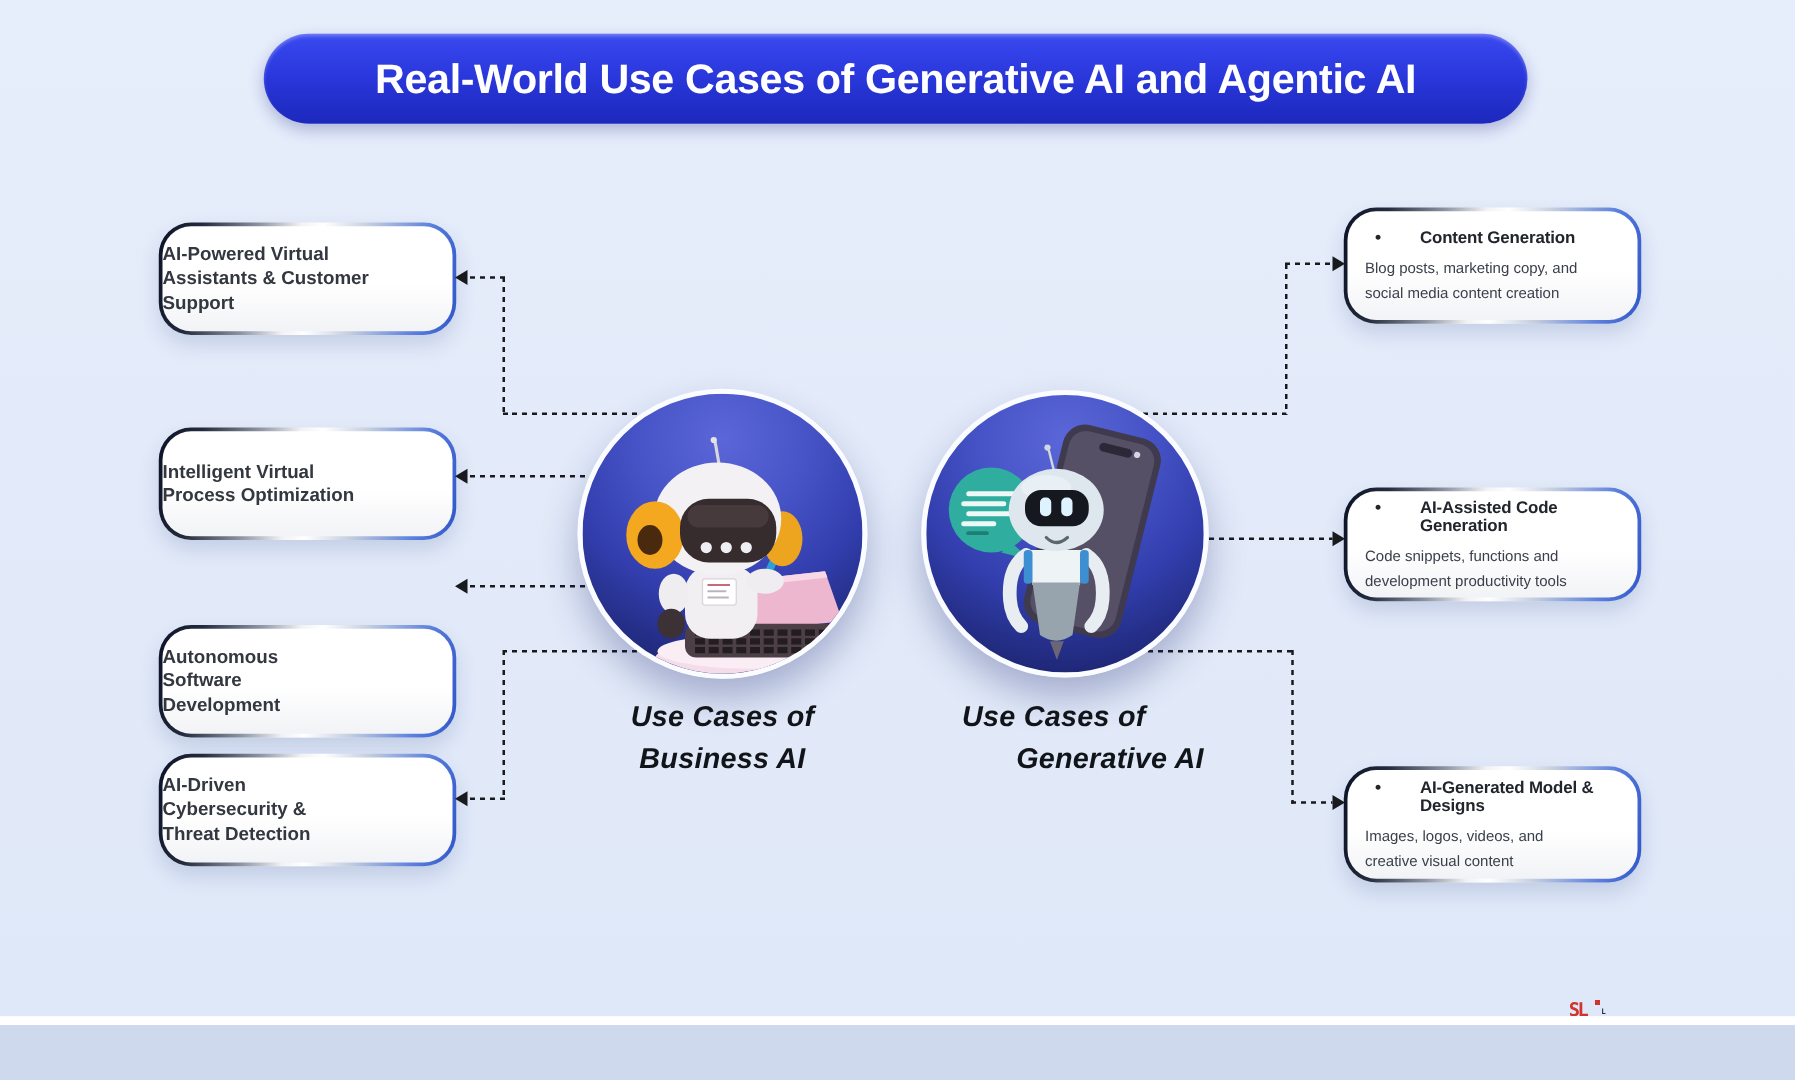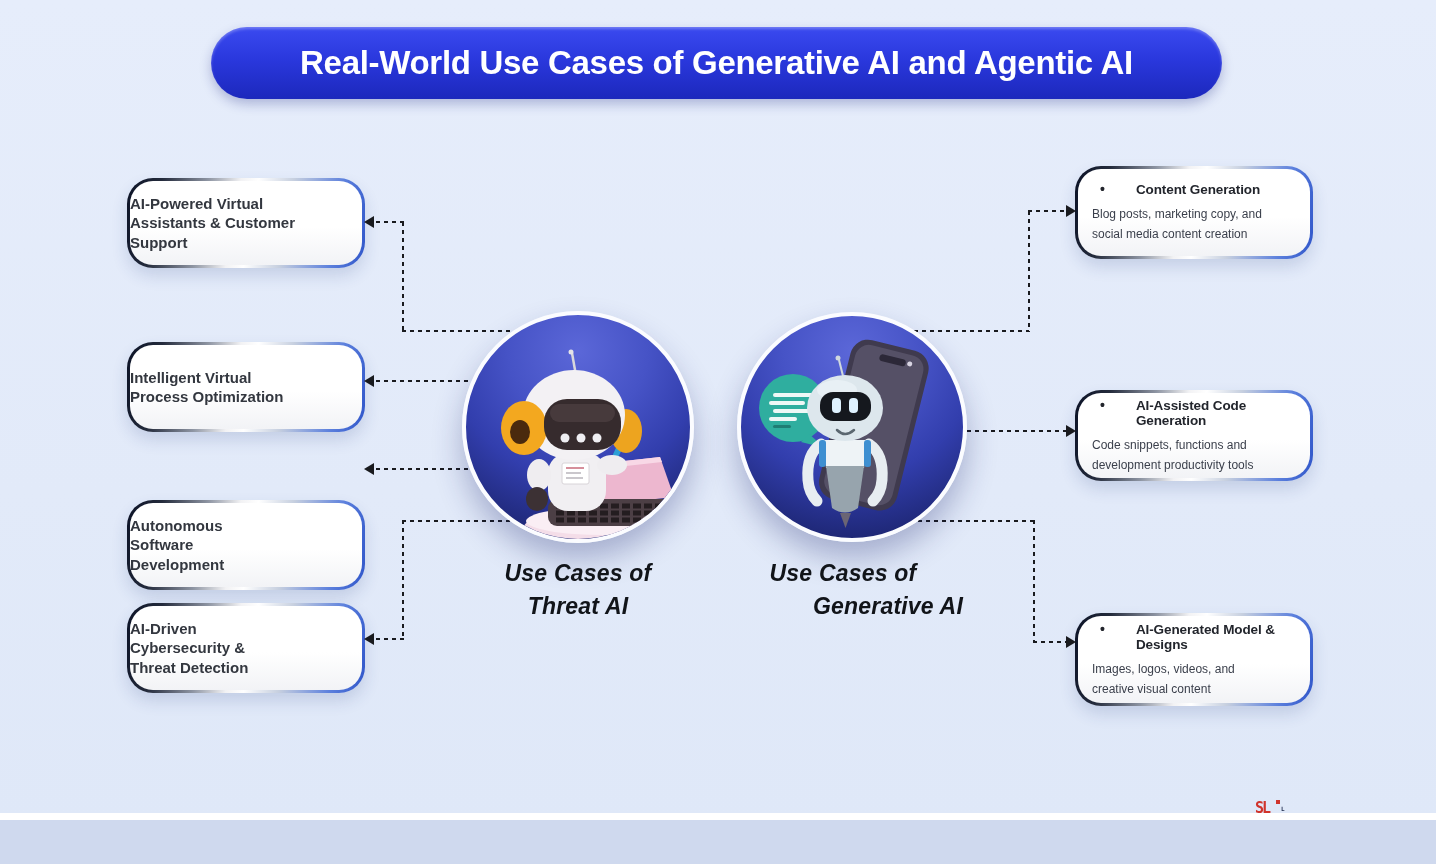--- a/index.html
+++ b/index.html
@@ -233,21 +233,21 @@
       <ellipse cx="96" cy="74" rx="20" ry="10" fill="#edf4f8" opacity="0.7"></ellipse>
       <rect x="79" y="76" width="51" height="29" rx="13" fill="#15181e"></rect>
       <rect x="91" y="82" width="9" height="15" rx="4" fill="#dff2ff"></rect>
       <rect x="108" y="82" width="9" height="15" rx="4" fill="#dff2ff"></rect>
       <path d="M96 114 q8 8 17 0" stroke="#5b6770" stroke-width="2.5" fill="none" stroke-linecap="round"></path>
     </svg>
   </div>
 
   <div class="cap" style="left:458px;top:557px;">
     <span style="display:block;">Use Cases of</span>
-    <span style="display:block;">Threat AI</span>
+    <span style="display:block;">Business AI</span>
   </div>
   <div class="cap" style="left:723px;top:557px;">
     <span style="display:block;">Use Cases of</span>
     <span style="display:block;text-align:right;">Generative AI</span>
   </div>
 
   <div class="logo">
     <svg width="36" height="44" viewBox="0 0 36 44">
       <text x="1" y="19" font-family="DejaVu Sans Mono, monospace" font-weight="bold" font-size="15" fill="#d0342c" letter-spacing="-2">SL</text>
       <text x="1" y="34" font-family="DejaVu Sans Mono, monospace" font-weight="bold" font-size="15" fill="#d0342c" letter-spacing="-2">OU</text>

